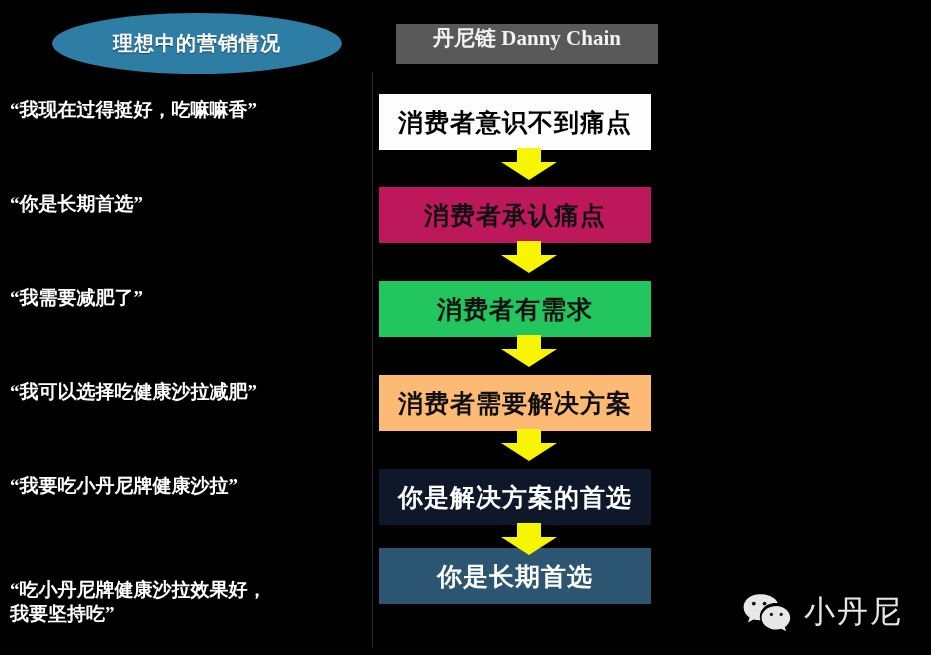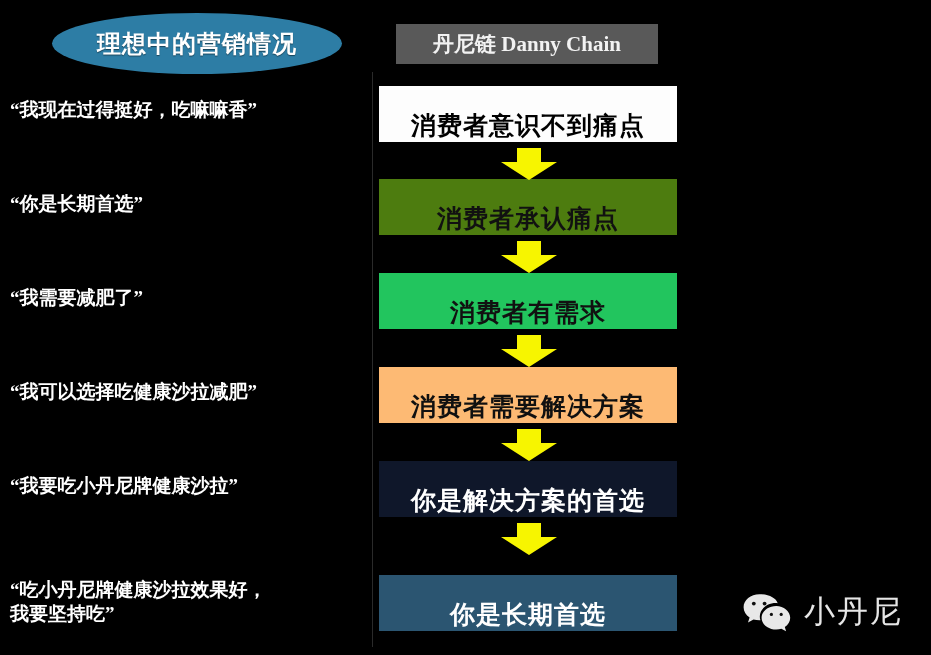--- a/index.html
+++ b/index.html
@@ -26,37 +26,36 @@
     width: 290px;
     height: 61px;
     background: #2d7da5;
     border-radius: 50% / 50%;
     display: flex;
     align-items: center;
     justify-content: center;
   }
   .ellipse-badge .txt {
     color: #ffffff;
-    font-size: 24px;
+    font-size: 20px;
     font-weight: bold;
     letter-spacing: 1px;
     font-family: "Liberation Serif", "DejaVu Serif", serif;
     text-shadow: 0 1px 1px rgba(0,0,0,0.45);
   }
 
   
   .brand-box {
     position: absolute;
     left: 396px;
     top: 24px;
     width: 262px;
     height: 40px;
     background: #595959;
     display: flex;
-    align-items: center;
     justify-content: center;
   }
   .brand-box .txt {
     color: #f2f2f2;
     font-size: 21px;
     font-weight: bold;
     font-family: "Liberation Serif", "DejaVu Serif", serif;
     white-space: nowrap;
   }
 
@@ -83,26 +82,27 @@
     text-align: left;
     color: #ffffff;
     font-size: 19px;
     font-weight: bold;
     line-height: 1.28;
     font-family: "Liberation Serif", "DejaVu Serif", serif;
   }
   .stagebox {
     position: absolute;
     left: 379px;
-    width: 298px;
+    width: 272px;
     height: 56px;
     display: flex;
-    align-items: flex-end;
+    align-items: center;
     justify-content: center;
     box-sizing: border-box;
+    margin-top: 8px;
   }
   .stagebox .txt {
     font-size: 25px;
     font-weight: bold;
     letter-spacing: 1px;
     font-family: "Liberation Serif", "DejaVu Serif", serif;
     white-space: nowrap;
   }
 
   
@@ -150,21 +150,21 @@
 
   <div id="rows-host">
       <div class="row">
         <div class="quote" style="top: 98px; white-space: pre-line;">“我现在过得挺好，吃嘛嘛香”</div>
         <div class="stagebox" style="top: 86px; background: rgb(253, 253, 253);">
           <span class="txt" style="color: rgb(0, 0, 0);">消费者意识不到痛点</span>
         </div>
       </div>
       <div class="row">
         <div class="quote" style="top: 192px; white-space: pre-line;">“你是长期首选”</div>
-        <div class="stagebox" style="top: 179px; background: #4d7c0f;">
+        <div class="stagebox" style="top: 179px; background: #be185d;">
           <span class="txt" style="color: rgb(17, 17, 17);">消费者承认痛点</span>
         </div>
       </div>
       <div class="row">
         <div class="quote" style="top: 286px; white-space: pre-line;">“我需要减肥了”</div>
         <div class="stagebox" style="top: 273px; background: #22c55e;">
           <span class="txt" style="color: rgb(17, 17, 17);">消费者有需求</span>
         </div>
       </div>
       <div class="row">
@@ -175,21 +175,21 @@
       </div>
       <div class="row">
         <div class="quote" style="top: 474px; white-space: pre-line;">“我要吃小丹尼牌健康沙拉”</div>
         <div class="stagebox" style="top: 461px; background: #0f172a;">
           <span class="txt" style="color: rgb(255, 255, 255);">你是解决方案的首选</span>
         </div>
       </div>
       <div class="row">
         <div class="quote" style="top: 578px; white-space: pre-line;">“吃小丹尼牌健康沙拉效果好，
 我要坚持吃”</div>
-        <div class="stagebox" style="top: 575px; background: rgb(43, 85, 113);">
+        <div class="stagebox" style="top: 540px; background: rgb(43, 85, 113);">
           <span class="txt" style="color: rgb(255, 255, 255);">你是长期首选</span>
         </div>
       </div>
     </div>
 
   <div id="arrows-host">
       <div class="arrow" style="top: 148px;">
         <svg width="64" height="32" viewBox="0 0 64 32">
           <polygon points="20,0 44,0 44,14 60,14 32,32 4,14 20,14" fill="#f7f500"></polygon>
         </svg>

